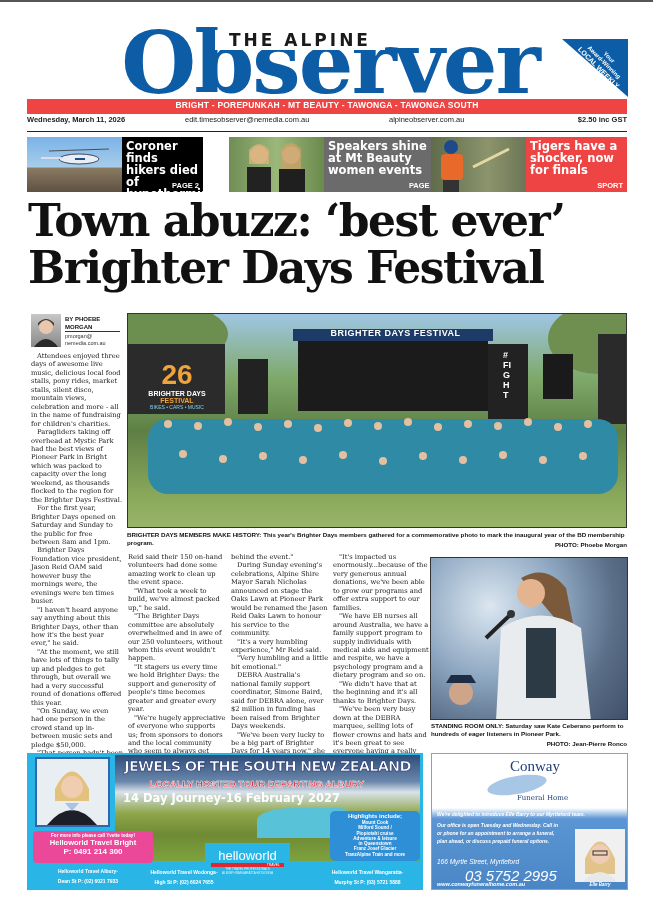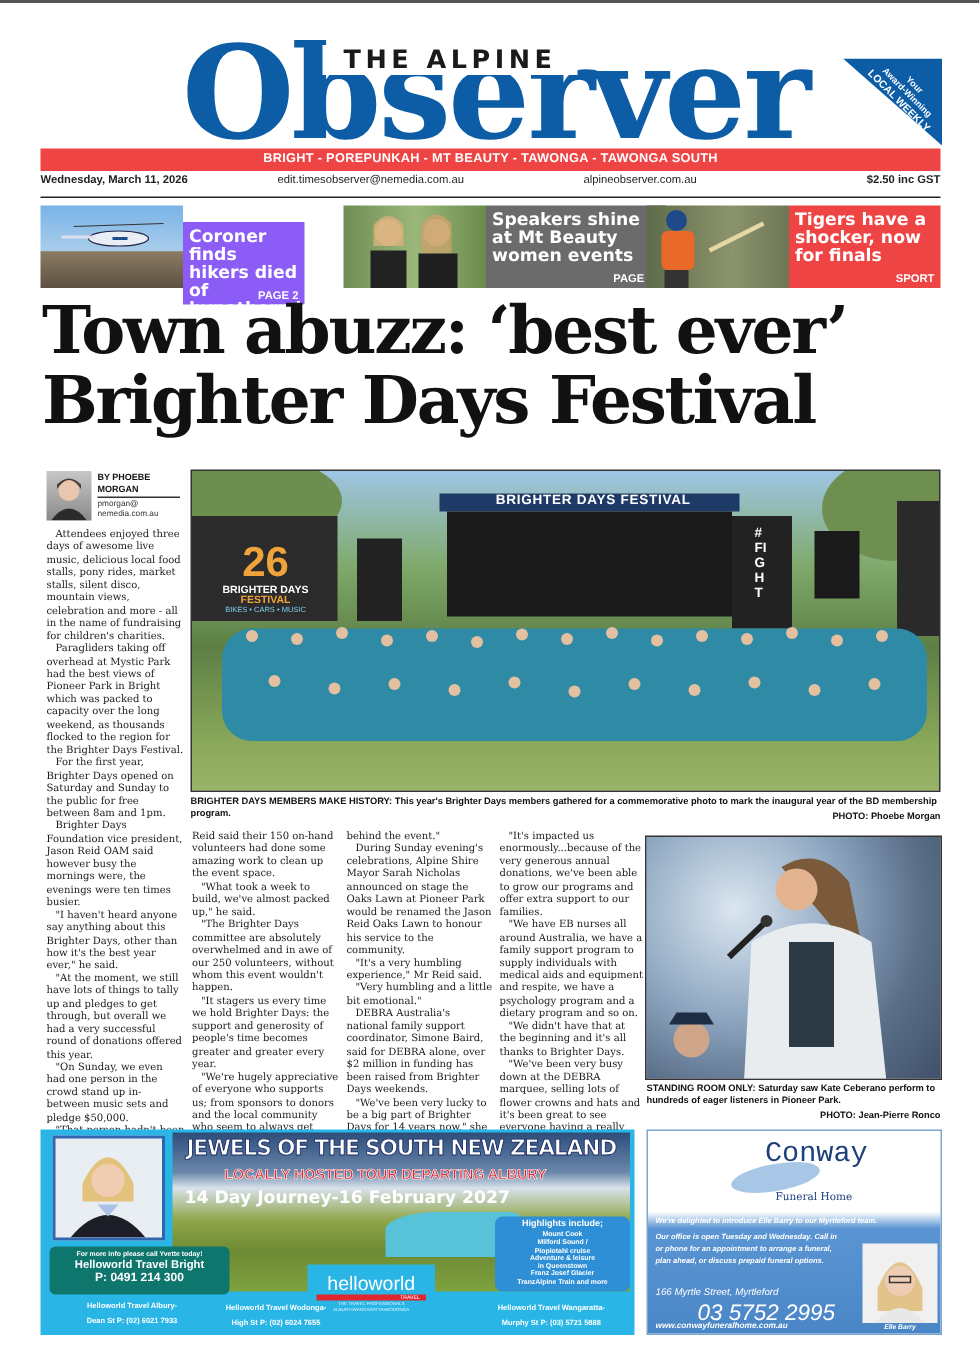--- a/index.html
+++ b/index.html
@@ -83,21 +83,21 @@
 <section>
   <div class="teaser" style="left:27px; width:196px;">
     <div class="photo" style="width:95px; background:linear-gradient(#7ab3e8 0%, #a8cdea 55%, #8a7b62 56%, #5e5142 100%);">
       <svg width="95" height="55">
         <ellipse cx="52" cy="22" rx="20" ry="5" fill="#e8eef3" stroke="#224" stroke-width="0.8"></ellipse>
         <rect x="14" y="20" width="22" height="2" fill="#dde"></rect>
         <line x1="22" y1="14" x2="82" y2="12" stroke="#333" stroke-width="0.8"></line>
         <rect x="48" y="21" width="10" height="2" fill="#1b4c8c"></rect>
       </svg>
     </div>
-    <div class="box" style="left:95px; width:81px; background:#8b5cf6;margin-top:11px;">
+    <div class="box" style="left:95px; width:81px; background:#000000;">
       <div class="head">
         <div>Coroner finds</div>
         <div>hikers died of</div>
         <div>hypothermia</div>
       </div>
       <div class="page">PAGE 2</div>
     </div>
   </div>
 
   <div class="teaser" style="left:229px; width:196px;">
@@ -291,21 +291,21 @@
   <div style="position:absolute; left:303px; top:58px; width:90px; height:50px; background:#2f8fd6; border-radius:5px; color:#fff; text-align:center; font-size:4.6px; font-weight:bold; line-height:5.3px; padding-top:2px;">
     <div style="font-size:6px; line-height:7px;">Highlights include;</div>
     <div>Mount Cook</div>
     <div>Milford Sound /</div>
     <div>Piopiotahi cruise</div>
     <div>Adventure &amp; leisure</div>
     <div>in Queenstown</div>
     <div>Franz Josef Glacier</div>
     <div>TranzAlpine Train and more</div>
   </div>
-  <div style="position:absolute; left:6px; top:78px; width:120px; height:32px; background:#0f766e; border-radius:4px; color:#fff; text-align:center;">
+  <div style="position:absolute; left:6px; top:78px; width:120px; height:32px; background:#ec4899; border-radius:4px; color:#fff; text-align:center;">
     <div style="font-size:4.6px; font-weight:bold; margin-top:2px;">For more info please call Yvette today!</div>
     <div style="font-size:7.5px; font-weight:bold;">Helloworld Travel Bright</div>
     <div style="font-size:8px; font-weight:bold;">P: 0491 214 300</div>
   </div>
   <div style="position:absolute; left:178px; top:90px; width:85px; height:40px; background:#29b6e6; text-align:center;">
     <div style="color:#fff; font-size:13px; line-height:14px; margin-top:6px;">helloworld</div>
     <div style="background:#e0262e; color:#fff; font-size:3.5px; text-align:right; padding-right:4px; margin:0 6px;">TRAVEL</div>
     <div style="font-size:3px; color:#e6f4fb;">THE TRAVEL PROFESSIONALS</div>
     <div style="font-size:3px; color:#e6f4fb;">ALBURY•WANGARATTA•WODONGA</div>
   </div>
@@ -318,21 +318,21 @@
     <div>High St  P: (02) 6024 7655</div>
   </div>
   <div style="position:absolute; left:288px; top:114px; width:105px; color:#fff; font-size:5px; font-weight:bold; line-height:10px; text-align:center;">
     <div>Helloworld Travel Wangaratta-</div>
     <div>Murphy St  P: (03) 5721 5888</div>
   </div>
 </div>
 
 <div class="ad-conway">
   <div style="position:absolute; left:55px; top:22px; width:60px; height:18px; background:#a8c6e6; border-radius:50%; transform:rotate(-10deg);"></div>
-  <div style="position:absolute; left:78px; top:4px; color:#1d3f7a; font-family:Liberation Mono, monospace; font-size:19px;">Conway</div>
+  <div style="position:absolute; left:78px; top:4px; color:#1d3f7a; font-family:Liberation Serif, serif; font-size:15px;">Conway</div>
   <div style="position:absolute; left:85px; top:40px; color:#1d3f7a; font-family:'DejaVu Serif',serif; font-size:7px;">Funeral Home</div>
   <div style="position:absolute; left:5px; top:57px; width:190px; color:#fff; font-style:italic; font-weight:bold; font-size:5px;">We're delighted to introduce Elle Barry to our Myrtleford team.</div>
   <div style="position:absolute; left:5px; top:67px; width:125px; color:#fff; font-style:italic; font-weight:bold; font-size:5px; line-height:8px;">Our office is open Tuesday and Wednesday. Call in or phone for an appointment to arrange a funeral, plan ahead, or discuss prepaid funeral options.</div>
   <div style="position:absolute; left:5px; top:104px; color:#fff; font-style:italic; font-size:6.5px;">166 Myrtle Street, Myrtleford</div>
   <div style="position:absolute; left:5px; top:113px; color:#fff; font-style:italic; font-size:15px;margin-left:28px;">03 5752 2995</div>
   <div style="position:absolute; left:5px; top:127px; color:#fff; font-style:italic; font-weight:bold; font-size:5.5px;">www.conwayfuneralhome.com.au</div>
   <div style="position:absolute; left:143px; top:75px; width:50px; height:53px; background:#f0f0f0;">
     <svg width="50" height="53">
       <path d="M10 30 q15 -35 30 0 v15 h-30z" fill="#e2c48a"></path>
       <circle cx="25" cy="25" r="10" fill="#efcdb5"></circle>

